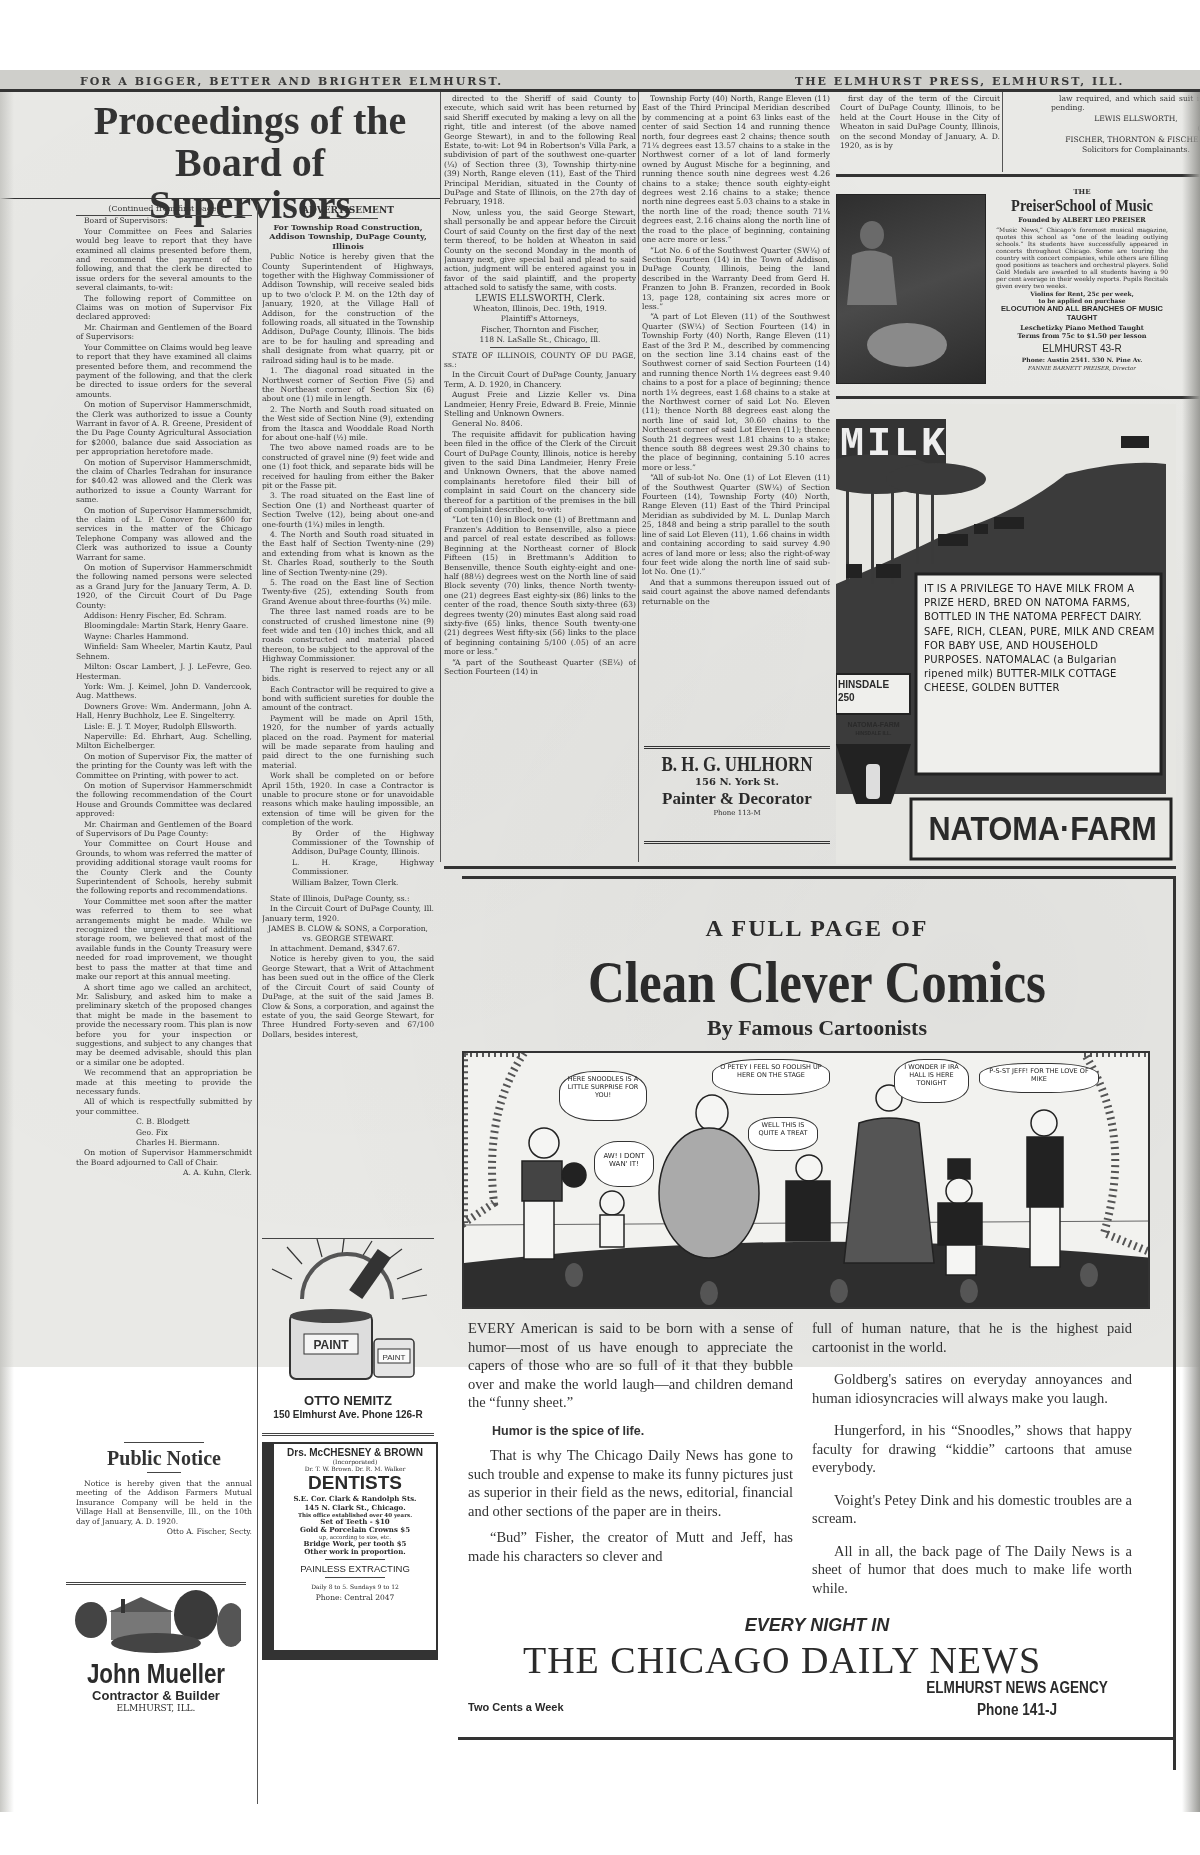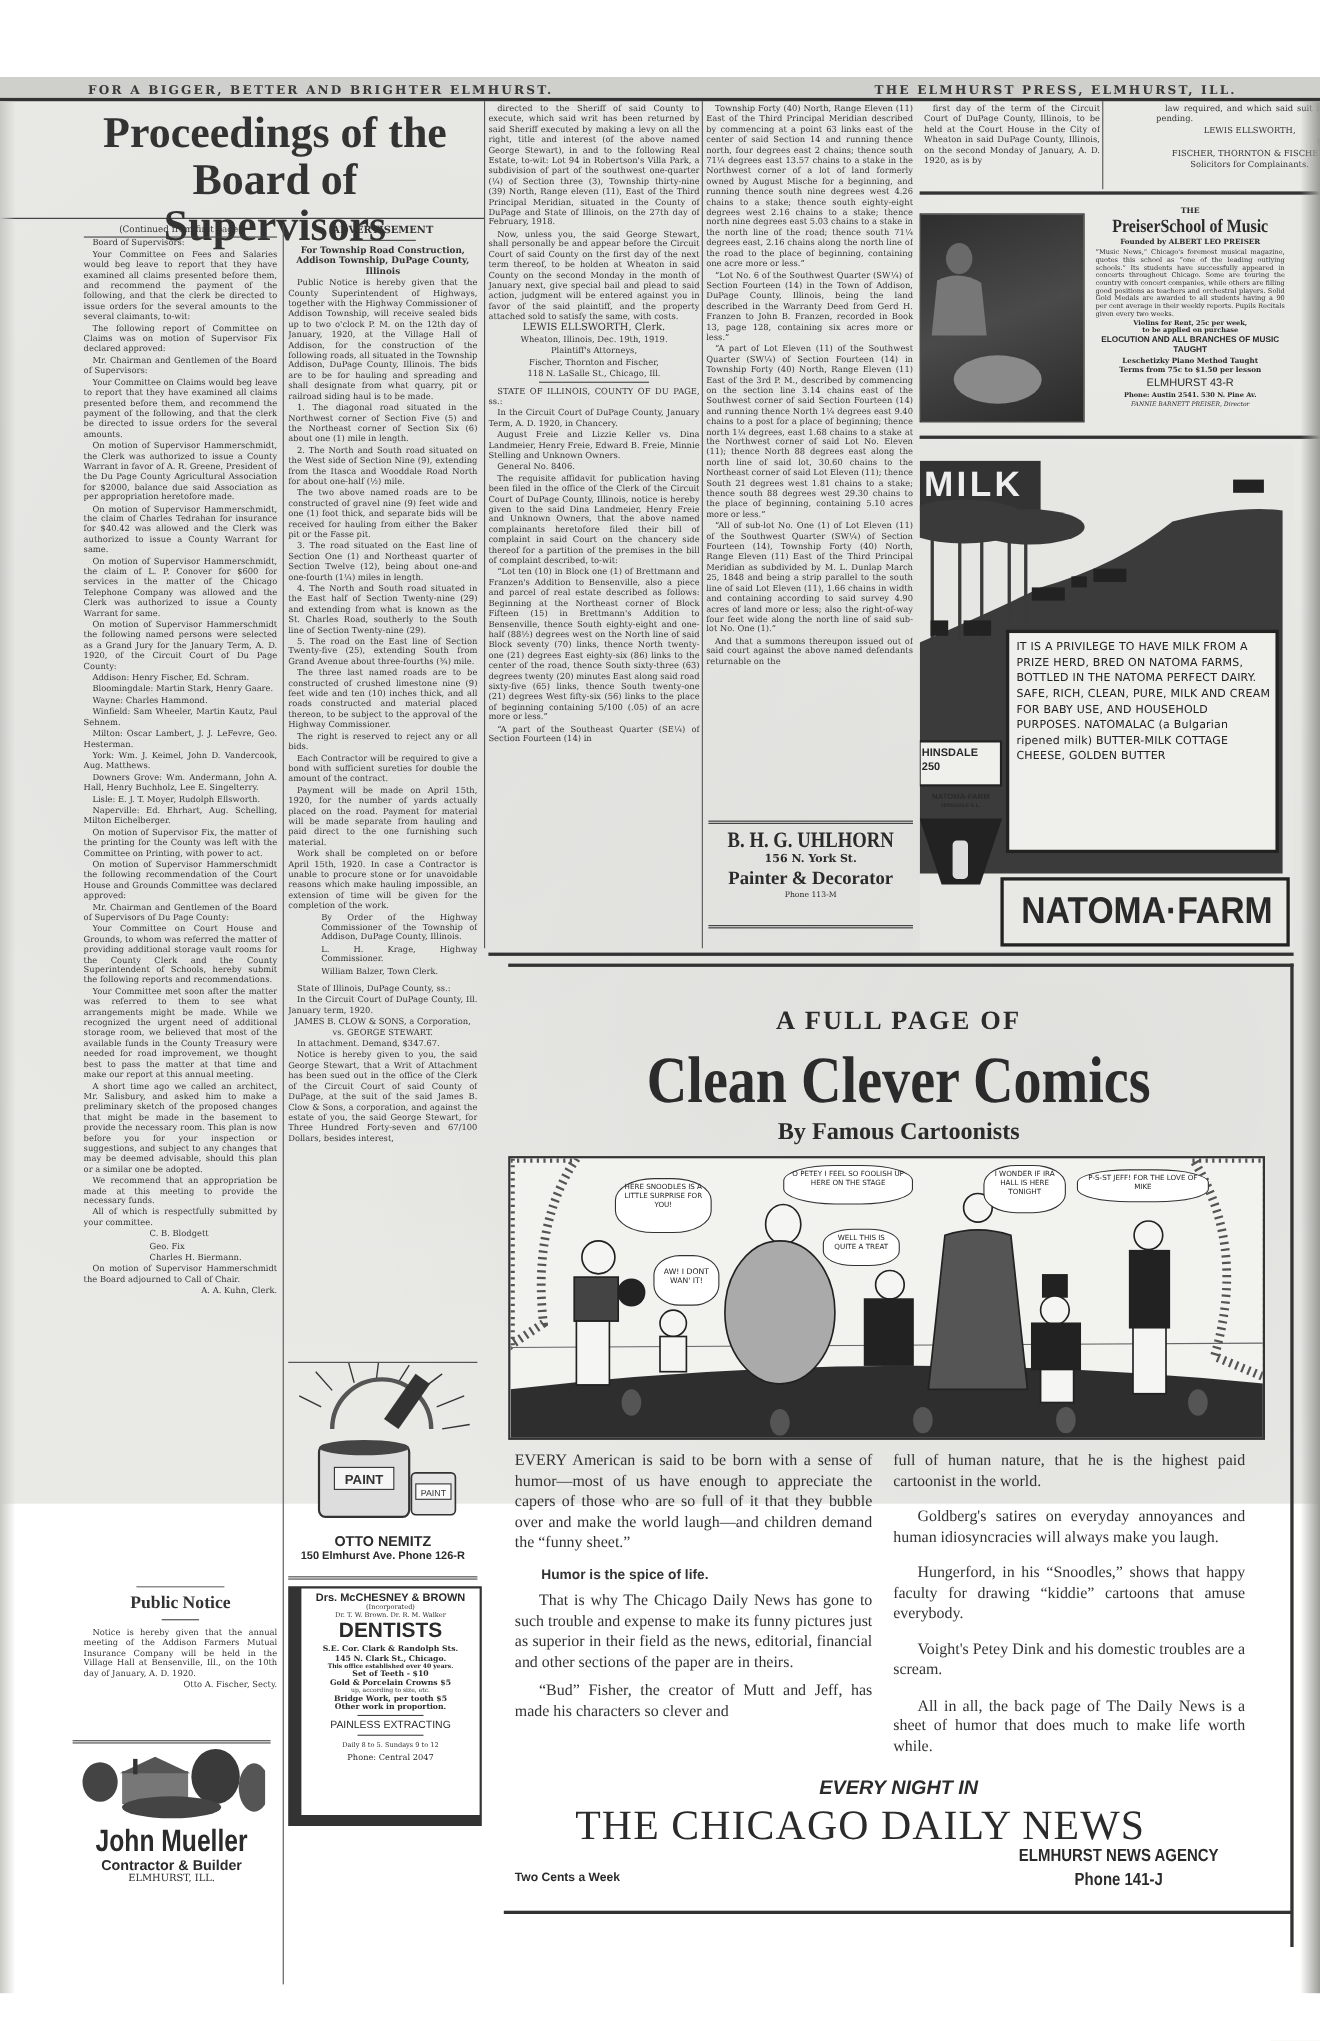--- a/index.html
+++ b/index.html
@@ -69,21 +69,21 @@
     <p>All of which is respectfully submitted by your committee.</p>
     <p style="padding-left:60px;text-indent:0">C. B. Blodgett</p>
     <p style="padding-left:60px;text-indent:0">Geo. Fix</p>
     <p style="padding-left:60px;text-indent:0">Charles H. Biermann.</p>
     <p>On motion of Supervisor Hammerschmidt the Board adjourned to Call of Chair.</p>
     <p class="r">A. A. Kuhn, Clerk.</p>
   </div>
 
   <div class="abs col" style="left:76px;top:1372px;width:176px;height:140px">
     <div style="border-top:1px solid #444;width:80px;margin:0 auto 4px"></div>
-    <div class="c" style="font-family:'Liberation Serif',serif;font-weight:bold;font-size:16px;line-height:22px;text-align:center">Public Notice</div>
+    <div class="c" style="font-family:'Liberation Serif',serif;font-weight:bold;font-size:20px;line-height:22px;text-align:center">Public Notice</div>
     <div style="border-top:1px solid #444;width:34px;margin:3px auto 6px"></div>
     <p>Notice is hereby given that the annual meeting of the Addison Farmers Mutual Insurance Company will be held in the Village Hall at Bensenville, Ill., on the 10th day of January, A. D. 1920.</p>
     <p class="r">Otto A. Fischer, Secty.</p>
   </div>
 
   <div class="abs ad" style="left:66px;top:1512px;width:180px;height:140px;border-top:3px double #444">
     <svg width="170" height="70" viewBox="0 0 170 70">
       <ellipse cx="20" cy="35" rx="16" ry="18" fill="#444"></ellipse>
       <rect x="40" y="25" width="60" height="30" fill="#777"></rect>
       <polygon points="38,27 70,12 102,27" fill="#555"></polygon>
@@ -268,21 +268,21 @@
           <rect x="158" y="113" width="30" height="12"></rect>
         <rect x="10" y="160" width="16" height="14"></rect>
           <rect x="40" y="160" width="25" height="14"></rect>
       </g>
       <rect x="80" y="170" width="245" height="200" fill="#efefec" stroke="#222" stroke-width="3"></rect>
       <rect x="0" y="270" width="74" height="40" fill="#efefec" stroke="#222" stroke-width="2"></rect>
       <path d="M0 340 L75 340 L55 400 L20 400 Z" fill="#222"></path>
       <rect x="30" y="360" width="14" height="35" rx="4" fill="#ddd"></rect>
       <rect x="75" y="395" width="260" height="60" fill="#e8e8e4" stroke="#222" stroke-width="3"></rect>
     </svg>
-    <div class="abs" style="left:4px;top:18px;color:#eee;font-family:Liberation Sans, sans-serif;font-weight:bold;font-size:32px;letter-spacing:3px">MILK</div>
+    <div class="abs" style="left:4px;top:18px;color:#eee;font-family:Liberation Mono, monospace;font-weight:bold;font-size:40px;letter-spacing:3px">MILK</div>
     <div class="abs" style="left:88px;top:178px;width:232px;font-family:'DejaVu Sans',sans-serif;font-size:10px;line-height:14.2px;color:#222;letter-spacing:.2px">IT IS A PRIVILEGE TO HAVE MILK FROM A PRIZE HERD, BRED ON NATOMA FARMS, BOTTLED IN THE NATOMA PERFECT DAIRY. SAFE, RICH, CLEAN, PURE, MILK AND CREAM FOR BABY USE, AND HOUSEHOLD PURPOSES. NATOMALAC (a Bulgarian ripened milk) BUTTER-MILK COTTAGE CHEESE, GOLDEN BUTTER</div>
     <div class="abs" style="left:2px;top:274px;width:70px;text-align:left;font-family:'Liberation Sans',sans-serif;font-weight:bold;font-size:10px;line-height:13px">
       <div>HINSDALE</div>
       <div>250</div>
     </div>
     <div class="abs" style="left:0;top:316px;width:75px;text-align:center;font-family:'Liberation Sans',sans-serif;font-weight:bold;font-size:7px;line-height:9px">
       <div>NATOMA-FARM</div>
       <div style="font-size:5px">HINSDALE ILL.</div>
     </div>
     <div class="abs" style="left:80px;top:400px;width:250px;text-align:center;font-family:'Liberation Sans',sans-serif;font-weight:bold;font-size:34px;line-height:48px;color:#2a2a2a;transform:scaleX(.9)">NATOMA·FARM</div>

